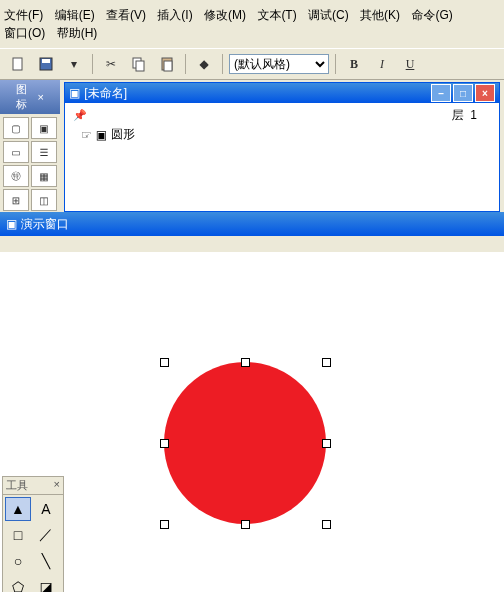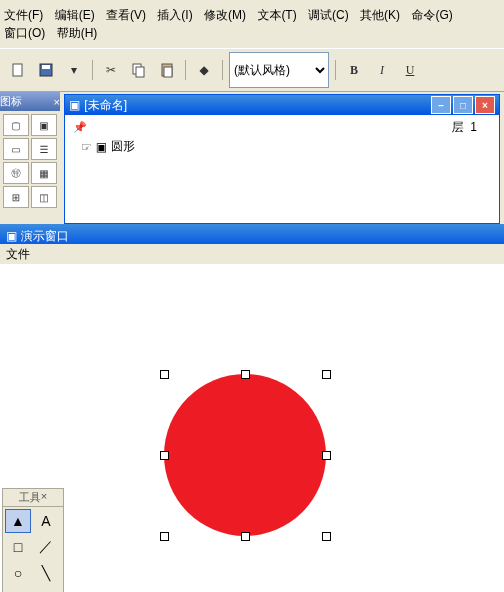--- a/index.html
+++ b/index.html
@@ -1,46 +1,46 @@
 <!DOCTYPE html>
 <html><head>
 <meta charset="utf-8">
 <style>
 html,body{margin:0;padding:0;font-family:"Microsoft YaHei","SimSun",Arial,sans-serif;font-size:12px;background:#ece9d8}
 .menubar{background:#ece9d8;padding:6px 4px;line-height:18px}
 .menubar span{margin-right:8px;cursor:default}
 .toolbar{background:#ece9d8;border-top:1px solid #fff;border-bottom:1px solid #aca899;padding:3px 6px;display:flex;align-items:center;gap:4px}
 .tbtn{width:22px;height:22px;border:1px solid transparent;display:flex;align-items:center;justify-content:center;color:#333}
 .sep{width:1px;height:20px;background:#aca899;margin:0 2px}
-.style-select{font-size:12px;height:36px;border:1px solid #7f9db9;background:#fff;width:100px}
+.style-select{font-size:12px;height:20px;border:1px solid #7f9db9;background:#fff;width:100px}
 .b{font-weight:bold;font-family:"Times New Roman"}
 .i{font-style:italic;font-family:"Times New Roman"}
 .u{text-decoration:underline;font-family:"Times New Roman"}
 .workarea{position:relative;height:520px}
 .leftpanel{position:absolute;left:0;top:0;width:60px;background:#ece9d8}
-.panel-title{background:linear-gradient(#8ba4d8,#4a6fb0);color:#fff;font-size:11px;padding:2px 0;display:flex;justify-content:space-between;align-items:center}
+.panel-title{background:linear-gradient(#8ba4d8,#4a6fb0);color:#fff;font-size:11px;padding:2px 16px;display:flex;justify-content:space-between;align-items:center}
 .iconstrip{padding:3px;display:flex;flex-wrap:wrap;gap:2px}
 .iconstrip .sq{width:24px;height:20px;border:1px solid #aca899;background:#fff;display:flex;align-items:center;justify-content:center;font-size:10px;color:#333}
 .docwin{position:absolute;left:64px;top:2px;right:4px;height:128px;background:#fff;border:1px solid #0054e3}
 .docwin .titlebar{height:20px;background:linear-gradient(#3c8cde,#0054e3);color:#fff;display:flex;align-items:center;padding:0 4px;font-size:12px;justify-content:space-between}
 .winbtns{display:flex;gap:2px}
 .winbtn{width:18px;height:16px;background:#6fa7e8;border:1px solid #fff;color:#fff;display:flex;align-items:center;justify-content:center;font-size:10px;font-weight:bold}
 .winbtn.close{background:#e35a4f}
 .docinner{position:relative;height:106px;background:#fff}
 .layerlabel{position:absolute;right:22px;top:4px;font-size:12px}
 .tree{position:absolute;left:8px;top:6px;font-size:12px}
 .tree .line{display:flex;align-items:center;gap:4px;margin-bottom:4px}
 .tree .pin{font-size:11px}
 .presentbar{position:absolute;left:0;top:132px;right:0;height:20px;background:linear-gradient(#3c8cde,#0054e3);color:#fff;padding:2px 6px;display:flex;align-items:center;font-size:12px}
 .filesub{position:absolute;left:0;top:152px;right:0;height:18px;background:#ece9d8;border-bottom:1px solid #aca899;padding:2px 6px}
 .canvas{position:absolute;left:0;top:172px;right:0;bottom:0;background:#fff}
 .circle{position:absolute;left:164px;top:110px;width:162px;height:162px;border-radius:50%;background:#ed1c24}
 .handle{position:absolute;width:7px;height:7px;background:#fff;border:1px solid #000}
 .tools{position:absolute;left:2px;top:396px;width:60px;background:#ece9d8;border:1px solid #aca899}
-.tools .ttitle{background:#ece9d8;border-bottom:1px solid #aca899;font-size:11px;padding:1px 3px;display:flex;justify-content:center;color:#555}
+.tools .ttitle{background:#ece9d8;border-bottom:1px solid #aca899;font-size:11px;padding:1px 3px;display:flex;justify-content:space-between;color:#555}
 .toolgrid{display:flex;flex-wrap:wrap;padding:2px;gap:2px}
 .toolgrid .tb{width:24px;height:22px;border:1px solid transparent;display:flex;align-items:center;justify-content:center;font-size:14px}
 .toolgrid .tb.sel{border:1px solid #316ac5;background:#c1d2ee}
 </style>
 </head>
 <body>
 
 <div class="menubar">
   <span>文件(F)</span>
   <span>编辑(E)</span>
@@ -139,23 +139,20 @@
           <span>圆形</span>
         </div>
       </div>
     </div>
   </div>
 
   <div class="presentbar">
     <span>▣</span>&nbsp;
     <span>演示窗口</span>
   </div>
-  <div class="filesub">
-    <span>文件</span>
-  </div>
 
   <div class="canvas">
     <div class="circle"></div>
     <div class="handle" style="left:160px;top:106px"></div>
     <div class="handle" style="left:241px;top:106px"></div>
     <div class="handle" style="left:322px;top:106px"></div>
     <div class="handle" style="left:160px;top:187px"></div>
     <div class="handle" style="left:322px;top:187px"></div>
     <div class="handle" style="left:160px;top:268px"></div>
     <div class="handle" style="left:241px;top:268px"></div>

